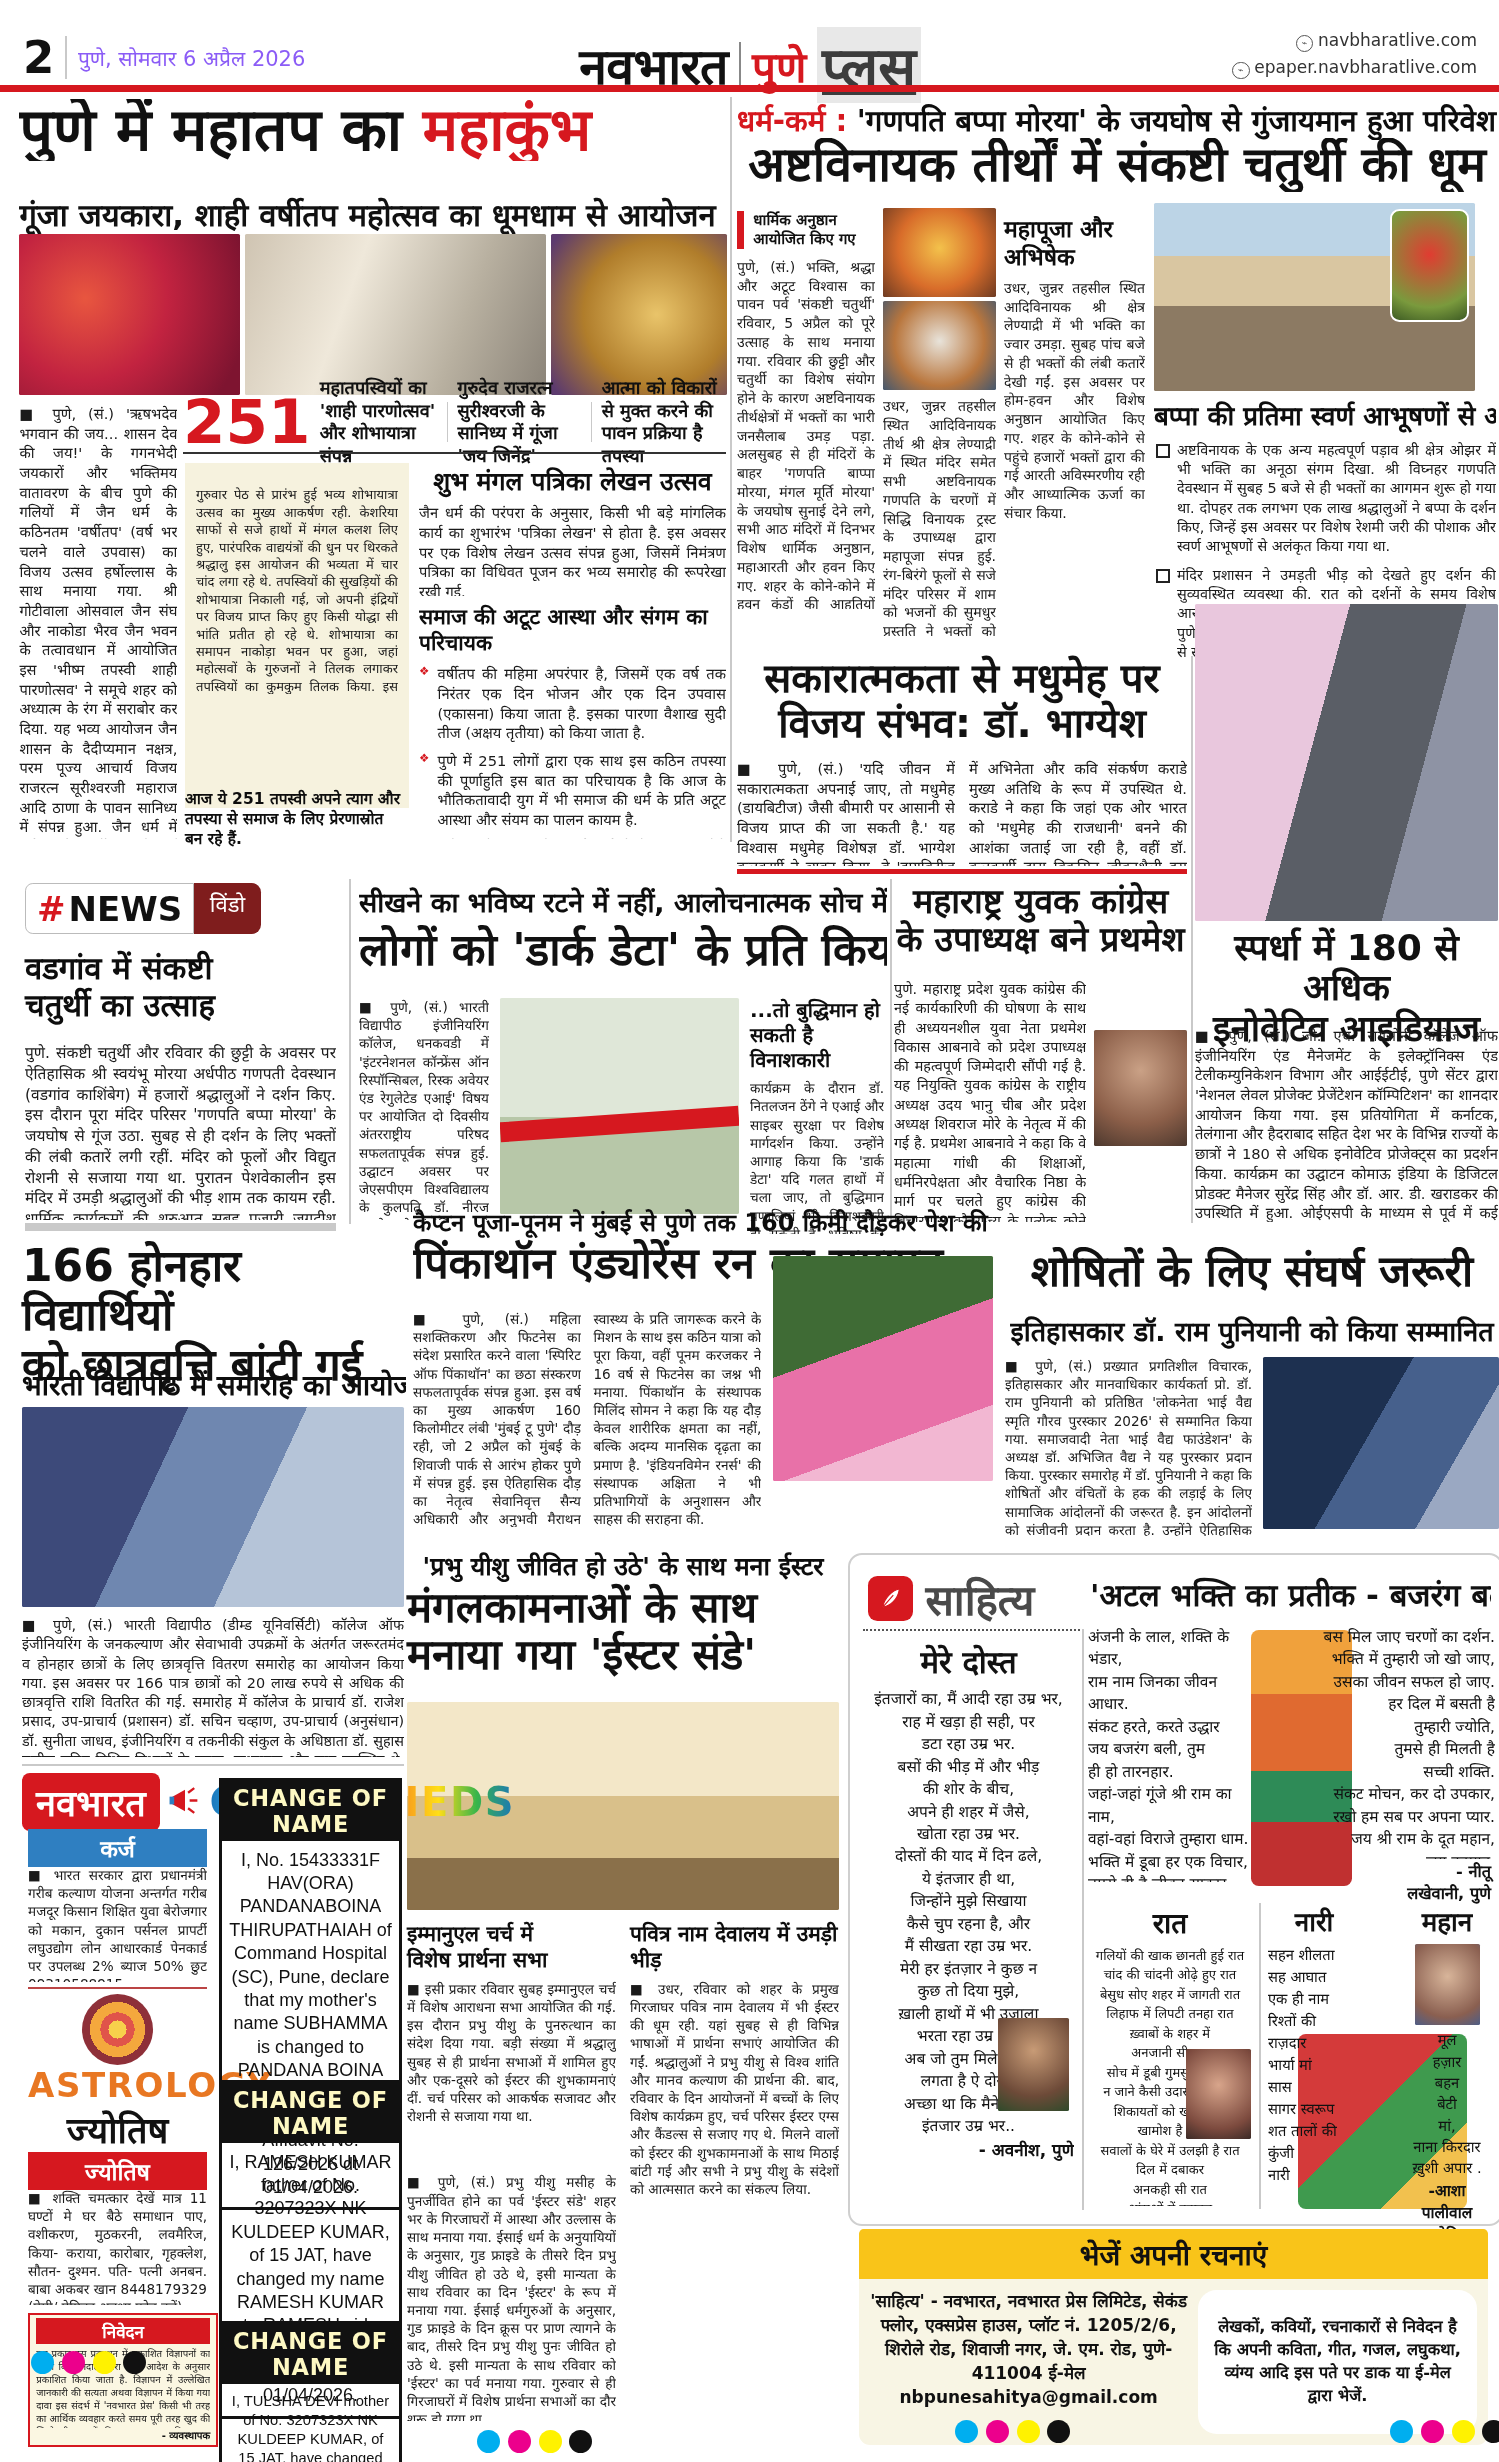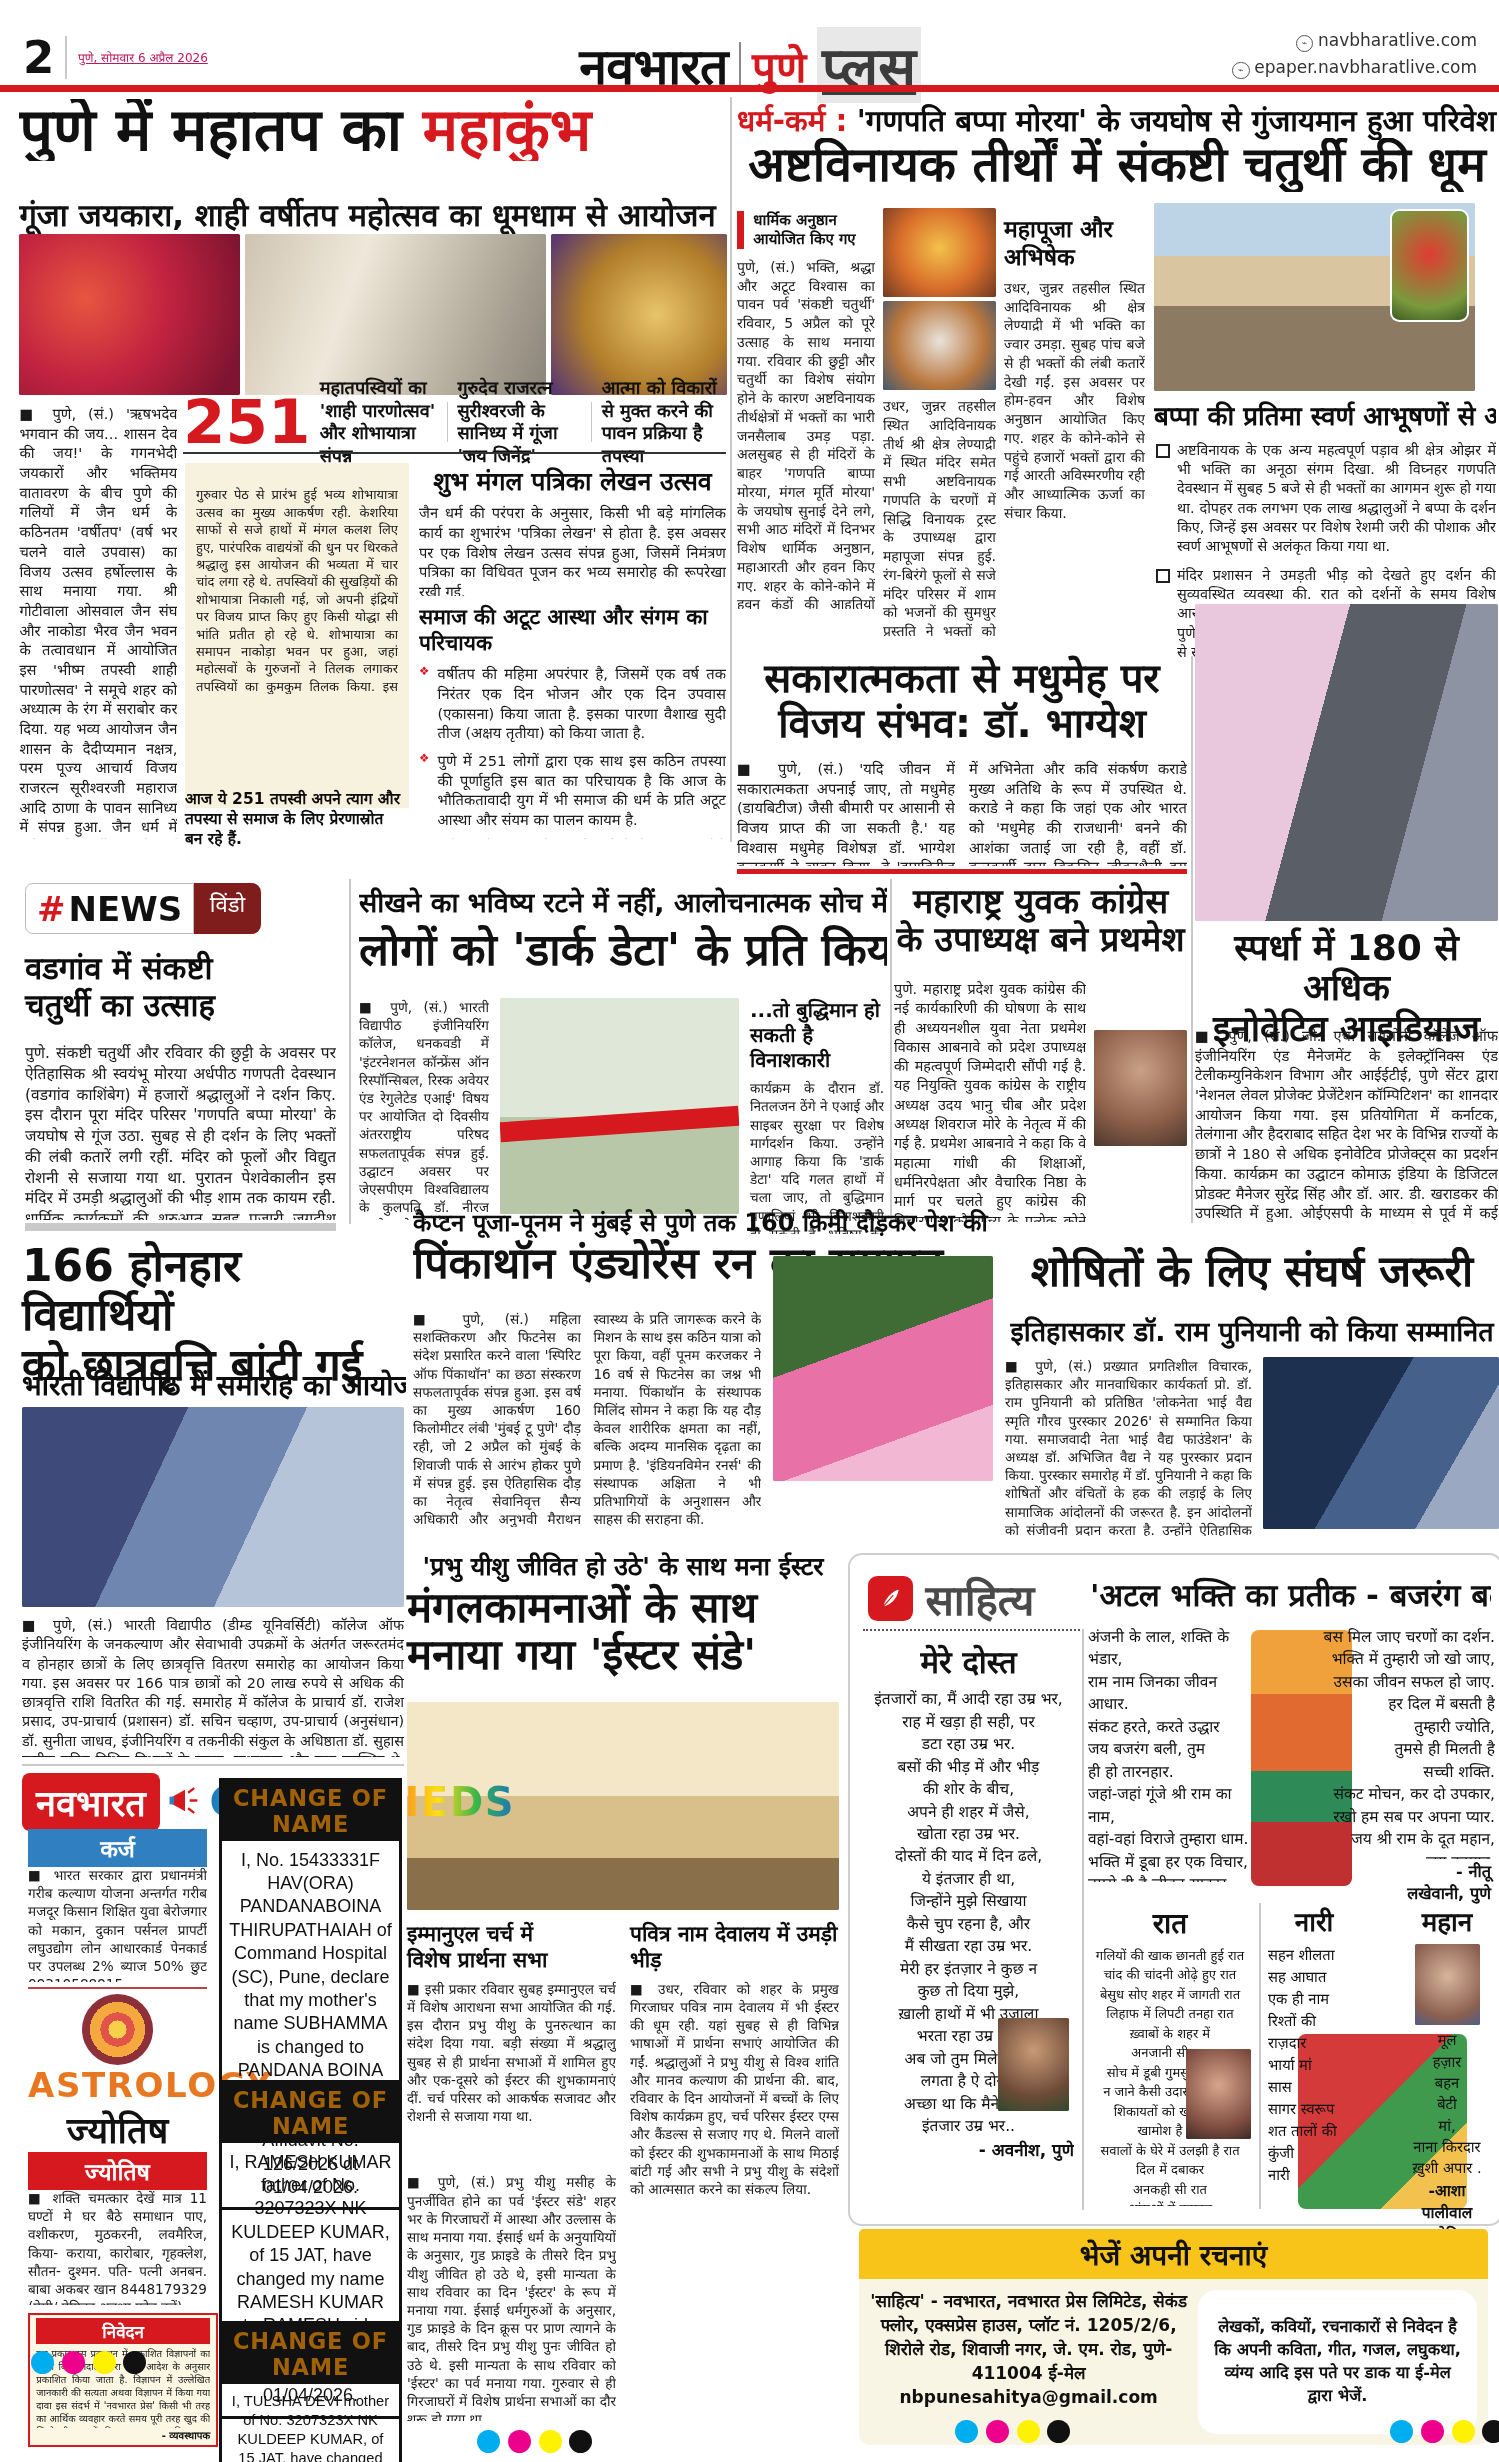--- a/index.html
+++ b/index.html
@@ -10,21 +10,21 @@
   .pre{white-space:pre-line;}
   .body-txt{font-size:14.7px;line-height:1.34;text-align:justify;overflow:hidden;color:#1a1a1a;}
   .hl{font-weight:bold;color:#0d0d0d;}
   .center{text-align:center;}
   .photo{border-radius:1.6px;overflow:hidden;}
   .vr{background:#c9c9c9;width:1.6px;}
   .hr{background:#c9c9c9;height:1.6px;}
   .redrule{background:#d6181f;}
   
   .pageno{font-size:45px;font-weight:bold;}
-  .dateline{font-size:12px;color:#be185d;text-decoration:underline;}
+  .dateline{font-size:21px;color:#8b5cf6;}
   .brand-main{font-size:50px;font-weight:bold;letter-spacing:-0.8px;}
   .brand-red{color:#d6181f;font-size:42px;font-weight:bold;}
   .brand-dark{color:#3c3c3c;font-size:56px;font-weight:bold;background:#e8e8e8;padding:0 4.7px;text-decoration:underline;}
   .site{font-size:17px;color:#333;}
   .site .ic{display:inline-block;width:15.5px;height:15.5px;border:1.6px solid #555;border-radius:50%;
             font-size:9.3px;line-height:14px;text-align:center;color:#555;margin-right:4.7px;}
   
   .lead-hl{font-size:59px;font-weight:bold;line-height:1.05;}
   .lead-sub{font-size:31px;font-weight:bold;}
   .kicker-red{color:#d6181f;font-weight:bold;}
@@ -45,21 +45,21 @@
   .nw-right{background:#7f1d1d;color:#fff;border-radius:0 9.3px 9.3px 0;padding:4.7px 15.5px;font-size:22px;font-weight:normal;}
   
   .cl-banner{display:flex;align-items:center;gap:7.8px;}
   .cl-brand{background:#d6181f;color:#fff;font-size:36px;font-weight:bold;padding:4.7px 14px;border-radius:7.8px;}
   .cl-word{font-size:40px;font-weight:bold;letter-spacing:1.6px;
            background:linear-gradient(90deg,#1b75bb,#29abe2,#939598,#ec008c,#ed1c24,#f7941d,#ffde17,#39b54a,#1b75bb);
            -webkit-background-clip:text;background-clip:text;color:transparent;}
   .blue-head{background:#2f7fc1;color:#fff;font-size:23px;font-weight:bold;text-align:center;padding:3.1px 0;}
   .red-head{background:#d6181f;color:#fff;font-size:23px;font-weight:bold;text-align:center;padding:3.1px 0;}
   .con-box{border:3.1px solid #111;}
-  .con-head{background:#111;color:#a16207;font-size:22.5px;font-weight:bold;text-align:center;padding:3.9px 0;letter-spacing:0.8px;}
+  .con-head{background:#111;color:#fef9c3;font-size:22.5px;font-weight:bold;text-align:center;padding:3.9px 0;letter-spacing:0.8px;}
   .con-body{font-size:18px;text-align:center;line-height:1.3;padding:7.8px 6.2px;font-family:"Liberation Sans",sans-serif;}
   .nivedan{background:#fbf7e2;border:2.3px solid #d6181f;}
   .astro-word{color:#e87722;font-size:34px;font-weight:bold;letter-spacing:1.6px;text-align:center;}
   .astro-hindi{font-size:36px;font-weight:bold;text-align:center;}
   .mandala{width:71px;height:71px;border-radius:50%;margin:0 auto;
            background:radial-gradient(circle at 50% 50%,#f7d04b 0 18%,#e0544a 18% 34%,#f4a83d 34% 55%,#8e3039 55% 100%);}
   
   .sah-box{border:2.3px solid #cfcfcf;border-radius:14px;}
   .sah-icon{width:45px;height:45px;background:#d6181f;border-radius:9.3px;display:flex;align-items:center;justify-content:center;}
   .sah-title{font-size:42px;font-weight:bold;color:#4a4a4a;}

